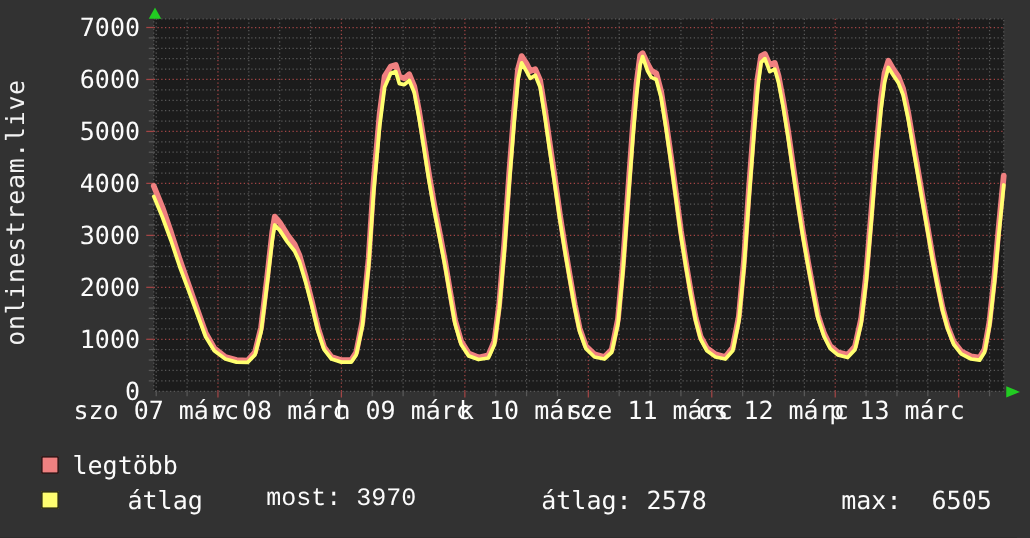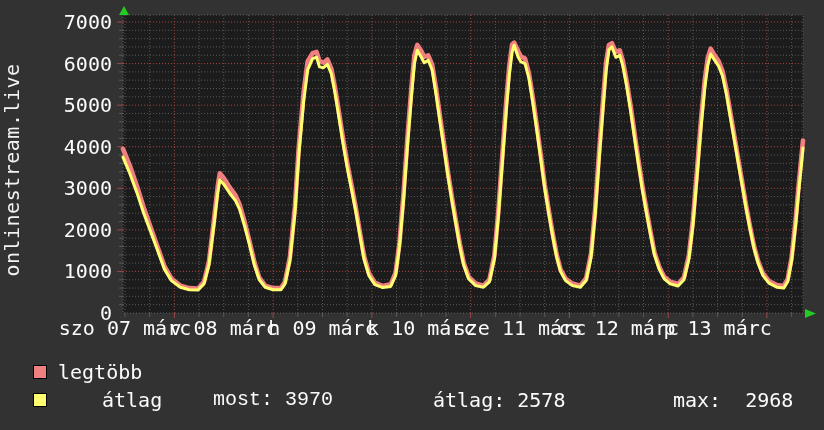--- a/index.html
+++ b/index.html
@@ -183,14 +183,14 @@
   <div class="chart-title">onlinestream.live</div>
 
   <div class="legend-swatch" style="left: 33px; top: 365px; background: rgb(240, 128, 128);" id="swatch-legtobb"></div>
   <div class="legend-label" style="left:58px;top:361px;">legtöbb</div>
 
   <div class="legend-swatch" style="left: 33px; top: 393px; background: rgb(255, 255, 112);" id="swatch-atlag"></div>
   <div class="legend-label" style="left:58px;top:389px;margin-left:44px;">átlag</div>
 
   <div class="stat-item" style="left:213px;top:389px;font-family:Liberation Mono, monospace;">most: 3970</div>
   <div class="stat-item" style="left:433px;top:389px;">átlag: 2578</div>
-  <div class="stat-item" style="left:673px;top:389px;">max:  2968</div>
+  <div class="stat-item" style="left:673px;top:389px;">max:  6505</div>
 </div>
 
 </body></html>

